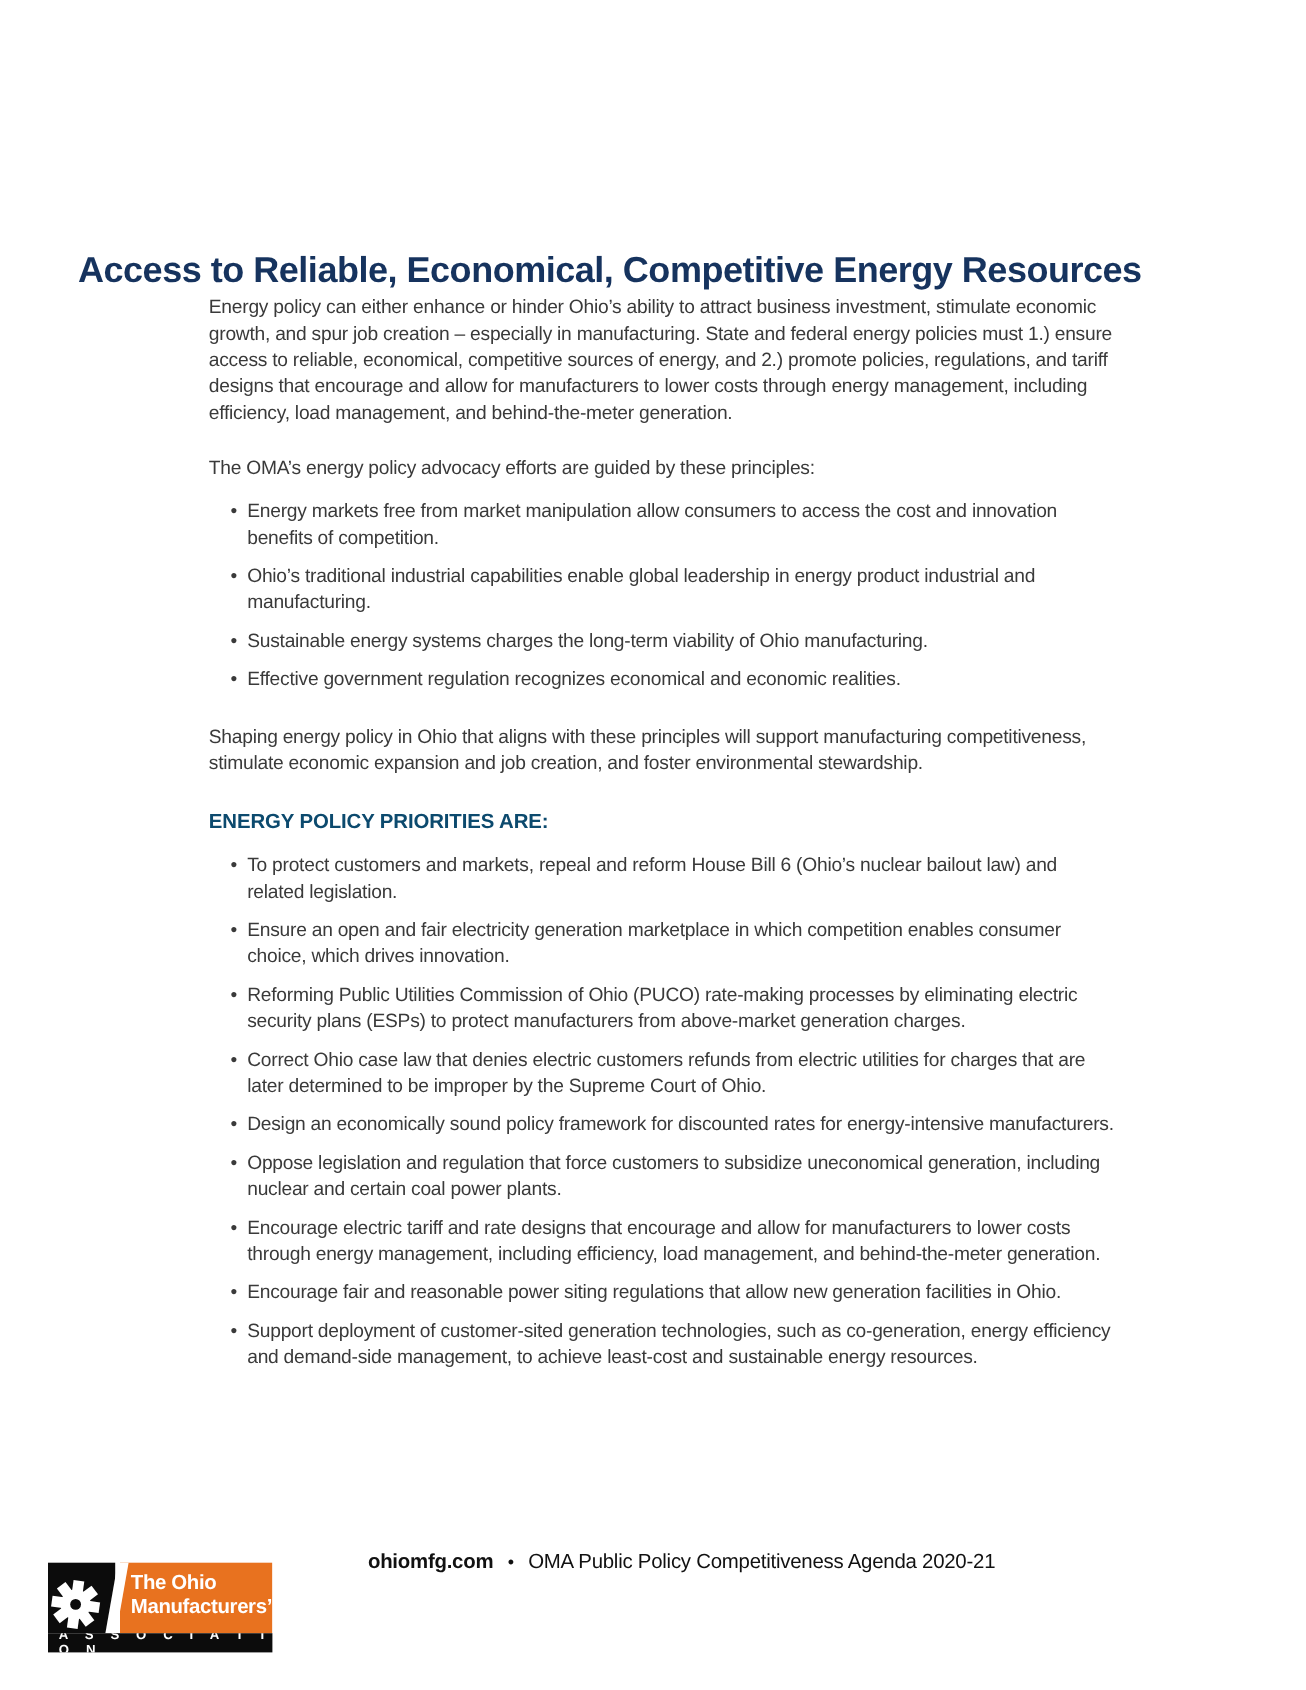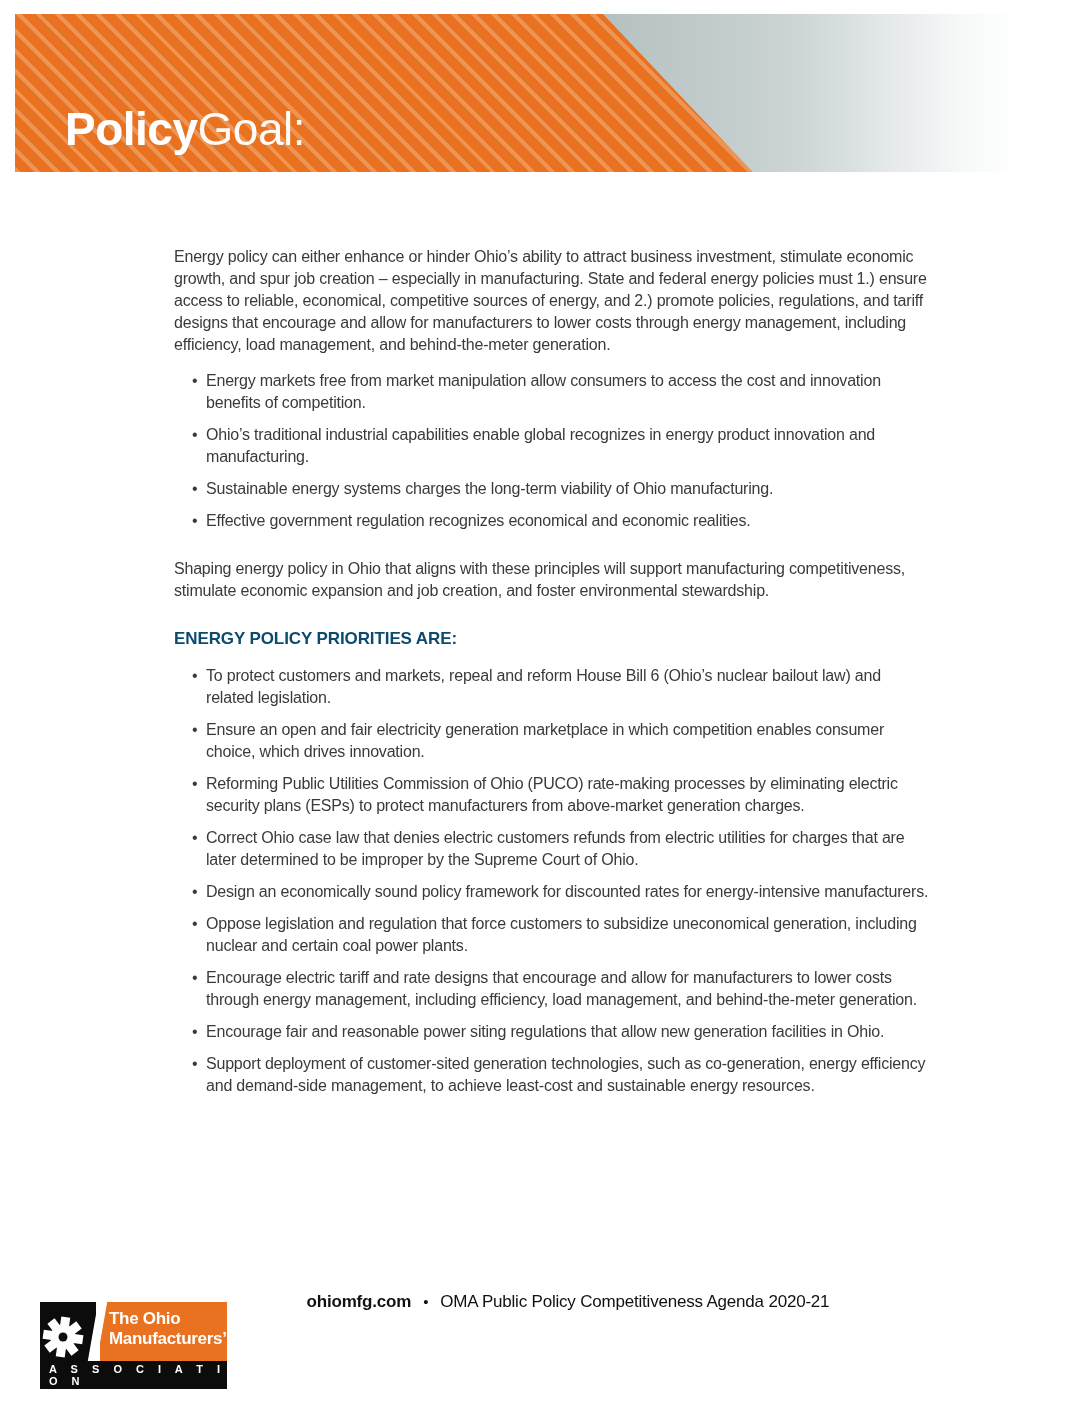--- a/index.html
+++ b/index.html
@@ -57,56 +57,52 @@
   .logo-gearbox { position:relative; width:56px; background:#0c0c0c; flex:0 0 auto; }
   .logo-divider {
     width:9px; background:#ffffff; flex:0 0 auto;
     transform:skewX(-10deg); margin-left:-3px; margin-right:-2px; position:relative; z-index:2;
   }
   .logo-name {
     flex:1 1 auto; background:#e8721f; color:#ffffff; padding:7px 0 0 9px;
     font-weight:700; font-size:17px; line-height:20px; letter-spacing:-0.3px; white-space:nowrap;
   }
   .logo-bar {
-    height:28px; background:#0c0c0c; color:#ffffff; display:flex; align-items:center;
+    height:16px; background:#0c0c0c; color:#ffffff; display:flex; align-items:center;
     font-size:11px; font-weight:700; letter-spacing:5.5px; padding-left:9px; overflow:hidden;
   }
   .footer-line {
     position:absolute; left:0; right:0; top:1292px; padding-left:48px;
     text-align:center; color:#111111; font-size:17px; letter-spacing:-0.2px;
   }
   .footer-line .site { font-weight:700; }
   .footer-line .sep { display:inline-block; margin:0 12px; font-size:15px; }
 </style>
 </head>
 <body>
 
 <div class="page">
 
-  <div class="banner">
-    <div class="banner-orange"></div>
-    <div class="banner-title">
-      <span class="bold">Policy</span><span class="light">Goal:</span>
-    </div>
-  </div>
-
+
+  <h1 class="doc-title">Access to Reliable, Economical, Competitive Energy Resources</h1>
 
   <div class="content">
     <p>Energy policy can either enhance or hinder Ohio’s ability to attract business investment, stimulate economic growth, and spur job creation – especially in manufacturing. State and federal energy policies must 1.) ensure access to reliable, economical, competitive sources of energy, and 2.) promote policies, regulations, and tariff designs that encourage and allow for manufacturers to lower costs through energy management, including efficiency, load management, and behind-the-meter generation.</p>
+    <p class="para-gap">The OMA’s energy policy advocacy efforts are guided by these principles:</p>
 
     <ul class="bullet-list">
 
         <li>
           <span class="dot">•</span>
           <span class="li-text">Energy markets free from market manipulation allow consumers to access the cost and innovation benefits of competition.</span>
         </li>
 
         <li>
           <span class="dot">•</span>
-          <span class="li-text">Ohio’s traditional industrial capabilities enable global recognizes in energy product innovation and manufacturing.</span>
+          <span class="li-text">Ohio’s traditional industrial capabilities enable global leadership in energy product industrial and manufacturing.</span>
         </li>
 
         <li>
           <span class="dot">•</span>
           <span class="li-text">Sustainable energy systems charges the long-term viability of Ohio manufacturing.</span>
         </li>
 
         <li>
           <span class="dot">•</span>
           <span class="li-text">Effective government regulation recognizes economical and economic realities.</span>

